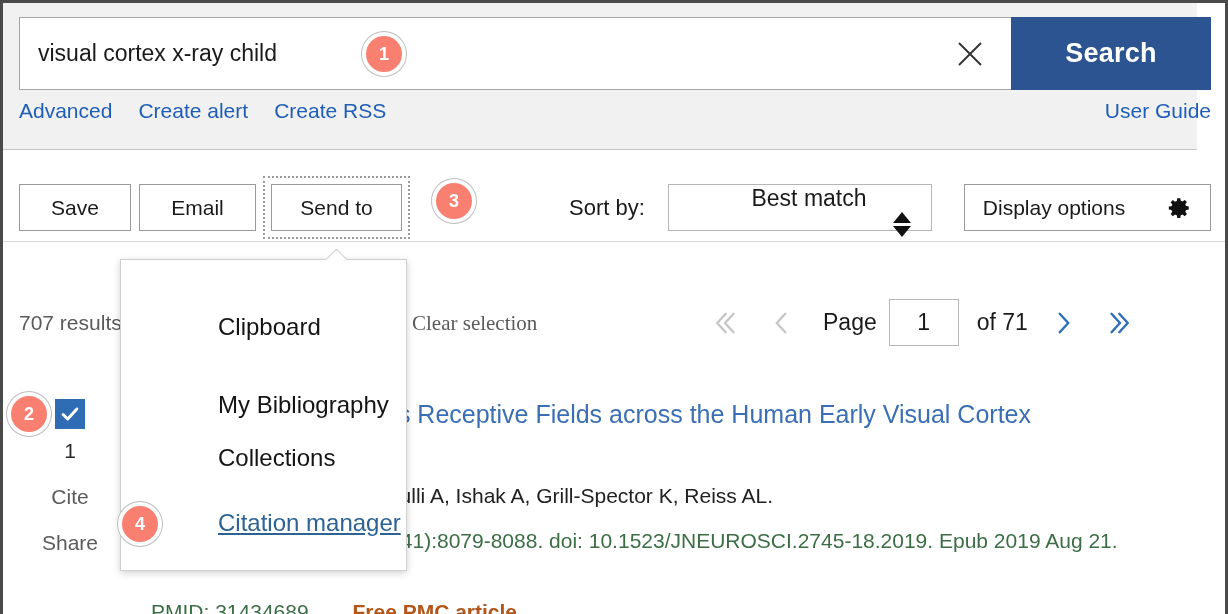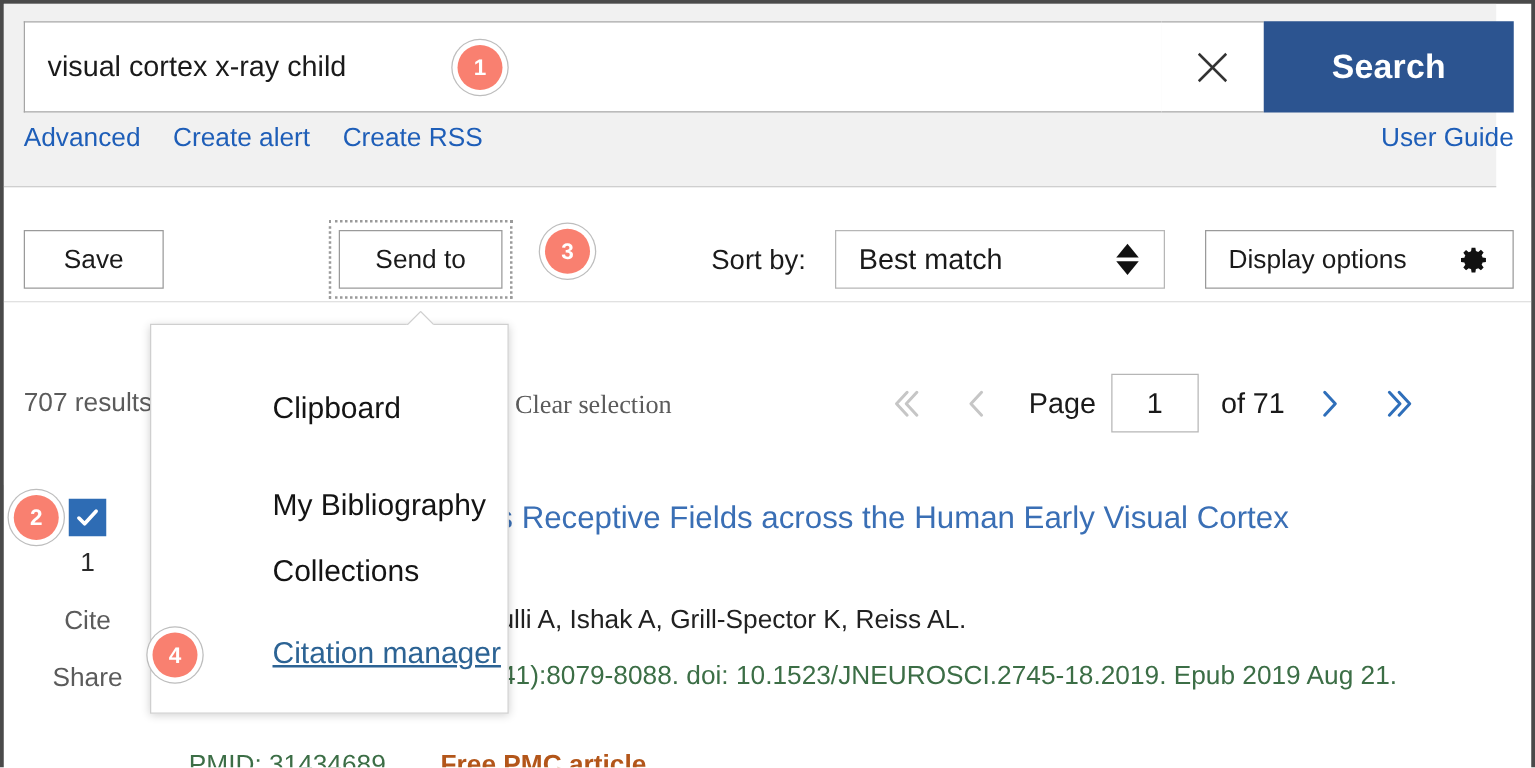--- a/index.html
+++ b/index.html
@@ -130,20 +130,21 @@
     color: #1a1a1a;
   }
   .sort-select {
     position: absolute;
     left: 665px; top: 181px;
     width: 264px; height: 47px;
     background: #ffffff;
     border: 1px solid #b6b6b6;
     display: flex; align-items: center;
     cursor: pointer;
+    flex-direction: column;
   }
   .sort-value {
     font-size: 23px; color: #1a1a1a;
     padding-left: 18px;
   }
   .sort-arrows {
     margin-left: auto; margin-right: 20px;
     display: flex; flex-direction: column;
     align-items: center; justify-content: center;
     line-height: 0;
@@ -381,20 +382,21 @@
       <span class="hlink">Advanced</span>
       <span class="hlink">Create alert</span>
       <span class="hlink">Create RSS</span>
       <span class="hlink right">User Guide</span>
     </div>
   </div>
 
   <div class="toolbar"></div>
 
   <button class="btn-outline b-save">Save</button>
+  <button class="btn-outline b-email">Email</button>
   <button class="btn-outline b-send">Send to</button>
   <div class="send-focus"></div>
 
   <div class="sortby-label">Sort by:</div>
 
   <div class="sort-select">
     <span class="sort-value">Best match</span>
     <span class="sort-arrows">
       <span class="tri-up"></span>
         <span class="tri-down"></span>

